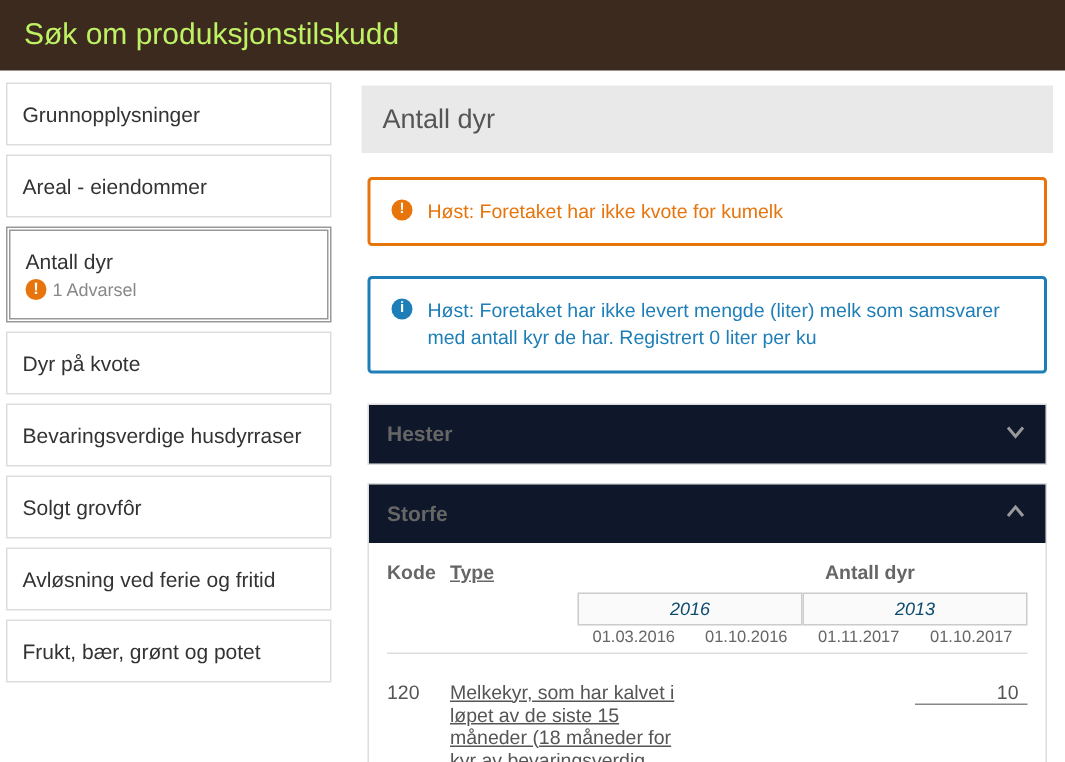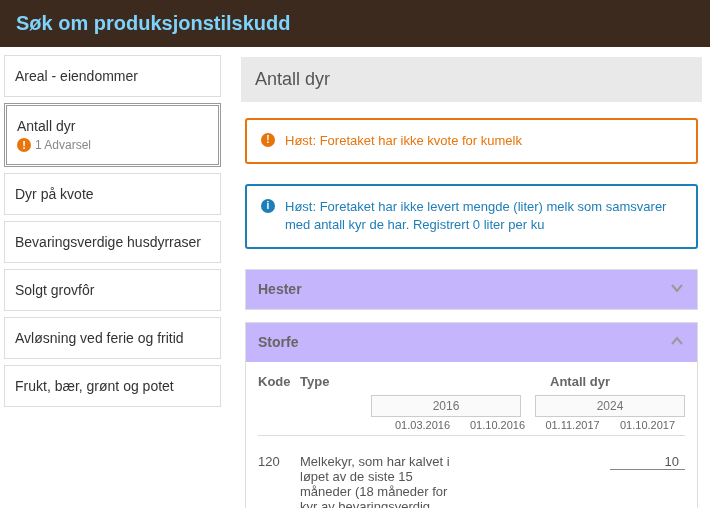--- a/index.html
+++ b/index.html
@@ -7,24 +7,24 @@
     font-family: Arial, Helvetica, sans-serif;
     font-size: 14px;
     color: #333;
     background: #fff;
     width: 710px;
     height: 508px;
     overflow: hidden;
   }
   .header {
     background: #3c2a1e;
-    color: #7dd3fc;
+    color: #bef264;
     padding: 12px 16px;
     font-size: 20px;
-    font-weight: bold;
+    font-weight: normal;
   }
   .layout {
     display: flex;
     height: calc(508px - 46px);
   }
   .sidebar {
     width: 225px;
     padding: 8px 4px 0 4px;
   }
   .sidebar-item {
@@ -101,21 +101,21 @@
     flex-shrink: 0;
     margin-top: 1px;
   }
   .alert.orange .aicon { background: #e8740c; }
   .alert.blue .aicon { background: #1e7eb8; }
   .panel {
     border: 1px solid #ddd;
     margin: 0 4px 12px 4px;
   }
   .panel-header {
-    background: #c4b5fd;
+    background: #0f172a;
     padding: 10px 12px;
     display: flex;
     justify-content: space-between;
     align-items: center;
     color: #666;
     font-weight: bold;
     font-size: 14px;
     cursor: pointer;
   }
   .panel-header .chev {
@@ -126,29 +126,30 @@
     padding: 12px 12px 0 12px;
   }
   .tbl-headrow {
     display: flex;
     color: #666;
     font-weight: bold;
     font-size: 13px;
     padding-bottom: 6px;
   }
   .col-kode { width: 42px; }
-  .col-type { flex: 1; }
+  .col-type { flex: 1; text-decoration: underline; }
   .col-antall { width: 210px; text-align: center; }
   .year-row {
     display: flex;
     justify-content: flex-end;
-    gap: 14px;
+    gap: 0;
     margin-bottom: 2px;
     font-size: 12px;
-    color: #737373;
+    color: #0c4a6e;
+    font-style: italic;
   }
   .year-row .ycell {
     width: 150px;
     text-align: center;
     border: 1px solid #ccc;
     padding: 3px 0;
     background: #fafafa;
   }
   .date-row {
     display: flex;
@@ -181,20 +182,23 @@
 </head>
 <body>
 
 <div class="header">
   <span>Søk om produksjonstilskudd</span>
 </div>
 
 <div class="layout">
 
   <div class="sidebar">
+    <div class="sidebar-item">
+      <span>Grunnopplysninger</span>
+    </div>
     <div class="sidebar-item">
       <span>Areal - eiendommer</span>
     </div>
     <div class="sidebar-item active">
       <span>Antall dyr</span>
       <div class="warning-line">
         <span class="wicon">!</span>
         <span>1 Advarsel</span>
       </div>
     </div>
@@ -252,21 +256,21 @@
         </span>
       </div>
       <div class="panel-body">
         <div class="tbl-headrow">
           <div class="col-kode">Kode</div>
           <div class="col-type">Type</div>
           <div class="col-antall">Antall dyr</div>
         </div>
         <div class="year-row">
           <div class="ycell">2016</div>
-          <div class="ycell">2024</div>
+          <div class="ycell">2013</div>
         </div>
         <div class="date-row">
           <div class="dcell">01.03.2016</div>
           <div class="dcell">01.10.2016</div>
           <div class="dcell">01.11.2017</div>
           <div class="dcell">01.10.2017</div>
         </div>
         <div class="data-row">
           <div class="col-kode">120</div>
           <div class="col-type" style="padding-right:8px;">Melkekyr, som har kalvet i løpet av de siste 15 måneder (18 måneder for kyr av bevaringsverdig rase)</div>

